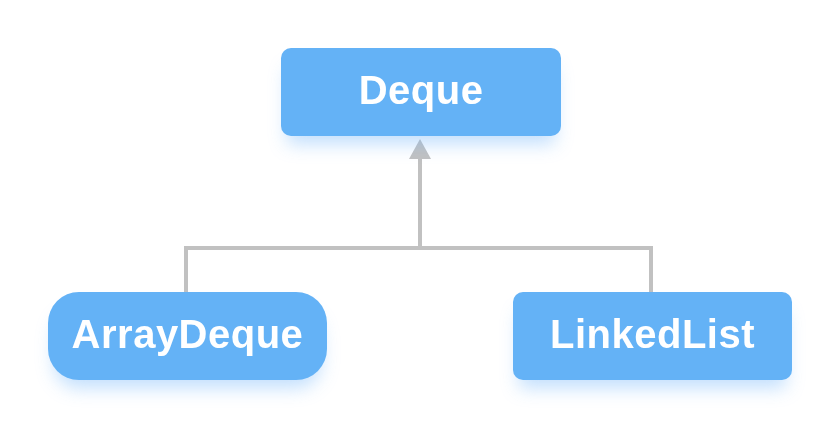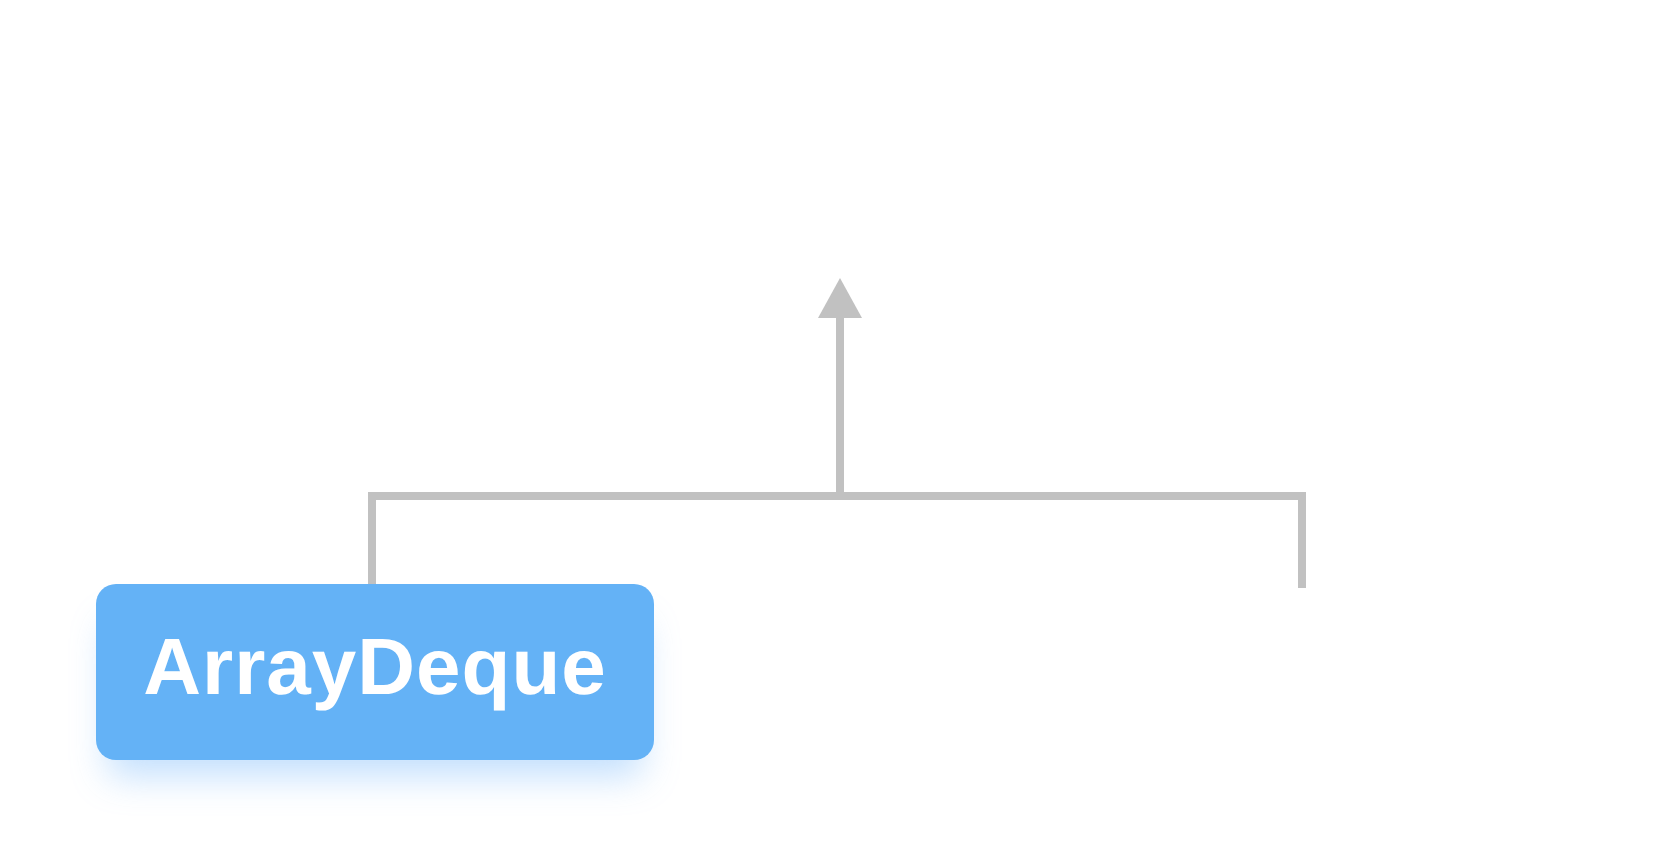--- a/index.html
+++ b/index.html
@@ -33,21 +33,21 @@
   }
   .node-label {
     color: var(--node-text);
     font-size: 40px;
     font-weight: 700;
     letter-spacing: 0.5px;
     line-height: 1;
     padding-bottom: 4px;
   }
   .node-deque      { left: 281px; top: 48px;  width: 280px; height: 88px; }
-  .node-arraydeque { left: 48px;  top: 292px; width: 279px; height: 88px; }
+  .node-arraydeque { left: 48px;  top: 292px; width: 279px; height: 88px; border-radius: 31px; }
   .node-linkedlist { left: 513px; top: 292px; width: 279px; height: 88px; }
 
   .line {
     position: absolute;
     background: var(--connector);
     z-index: 1;
   }
   .shaft      { left: 418px; top: 157px; width: 4px;   height: 93px; }
   .hline      { left: 184px; top: 246px; width: 469px; height: 4px;  }
   .stub-left  { left: 184px; top: 246px; width: 4px;   height: 48px; }
@@ -73,26 +73,32 @@
     font-weight: 700;
     line-height: 1.2;
     z-index: 2;
   }
 </style>
 </head>
 <body>
 
 <div class="stage">
 
+  <div class="node node-deque">
+    <span class="node-label">Deque</span>
+  </div>
 
   <div class="arrowhead"></div>
   <div class="line shaft"></div>
   <div class="line hline"></div>
   <div class="line stub-left"></div>
   <div class="line stub-right"></div>
 
 
   <div class="node node-arraydeque">
     <span class="node-label">ArrayDeque</span>
   </div>
 
+  <div class="node node-linkedlist">
+    <span class="node-label">LinkedList</span>
+  </div>
 
 </div>
 
 </body></html>

